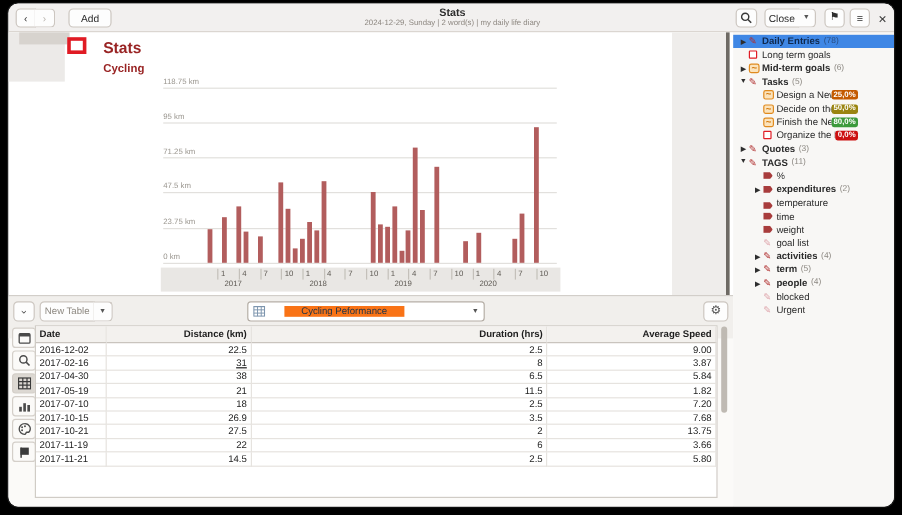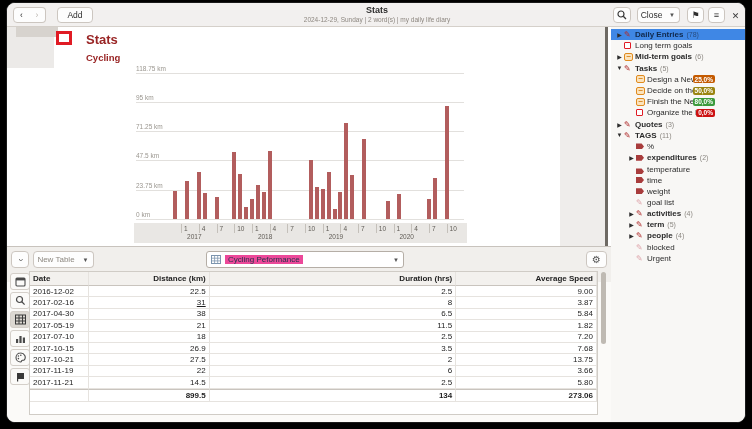--- a/index.html
+++ b/index.html
@@ -63,21 +63,21 @@
   .bottom-panel { position:absolute; left:0; top:243px; width:604px; height:178px; background:#fbfaf8; border-top:1px solid #c8c3bd; }
   .bp-header { position:absolute; left:0; top:0; width:604px; height:35px; background:#f1efec; }
   .bbtn { position:absolute; top:4px; height:17px; background:#fdfdfd; border:1px solid #ccc6c0; border-radius:4px;
           font-size:8px; color:#2e2e2e; display:flex; align-items:center; justify-content:center; }
   .collapse-btn { left:4px; width:18px; }
   .chev-down { display:inline-block; transform:rotate(90deg); font-size:9px; color:#444; }
   .newtable-btn { left:26px; width:46px; color:#8d8880; border-radius:4px 0 0 4px; }
   .newtable-arrow { left:71px; width:16px; border-left:none; border-radius:0 4px 4px 0; font-size:6px; color:#555; }
   .combo { position:absolute; left:199px; top:4px; width:198px; height:17px; background:#fff; border:1px solid #b5aea6;
            border-radius:3px; display:flex; align-items:center; padding:0 4px; }
-  .combo-text { font-size:8px; color:#1d3349; background:#ec4899; padding:0 3px; margin-left:4px; }
+  .combo-text { font-size:8px; color:#1d3349; background:#f97316; padding:0 14px; margin-left:16px; }
   .combo-caret { margin-left:auto; font-size:6px; color:#555; }
   .gear-btn { left:579px; width:21px; font-size:10px; color:#555; font-family:"DejaVu Sans",sans-serif; }
   .icon-strip { position:absolute; left:0; top:25px; width:26px; height:153px; }
   .sbtn { position:absolute; left:3px; width:20px; height:17px; background:#fbfaf8; border:1px solid #d4cfc9; border-radius:3px;
           display:flex; align-items:center; justify-content:center; }
   .sbtn.sel { background:#dcd8d2; }
   .dtable { position:absolute; left:22px; top:24px; width:569px; height:144px; background:#fff; border:1px solid #d0ccc6; }
   .drow { display:flex; }
   .dcell { font-size:8px; color:#1e1e1e; border-right:1px solid #e6e3df; border-bottom:1px solid #e6e3df;
            padding:0 3px; overflow:hidden; white-space:nowrap; display:flex; align-items:center; }
@@ -323,26 +323,20 @@
             <div class="dcell num" style="width: 247px; height: 11.4px;">6</div>
             <div class="dcell num" style="width: 141px; height: 11.4px;">3.66</div>
           </div>
           <div class="drow">
             <div class="dcell" style="width: 59px; height: 11.4px;">2017-11-21</div>
             <div class="dcell num" style="width: 121px; height: 11.4px;">14.5</div>
             <div class="dcell num" style="width: 247px; height: 11.4px;">2.5</div>
             <div class="dcell num" style="width: 141px; height: 11.4px;">5.80</div>
           </div>
         </div>
-        <div class="drow dtot">
-          <div class="dcell" style="width: 59px;"></div>
-          <div class="dcell num" style="width: 121px;">899.5</div>
-          <div class="dcell num" style="width: 247px;">134</div>
-          <div class="dcell num" style="width: 141px;">273.06</div>
-        </div>
       </div>
     <div class="vscroll"></div>
   </div>
 
   <div class="sidebar">
     <div class="tree" id="tree">
         <div class="trow sel" style="padding-left: 4px;">
           <span class="texp">▶</span>
           <span class="ticon">
             <span class="i-pencil">✎</span>

